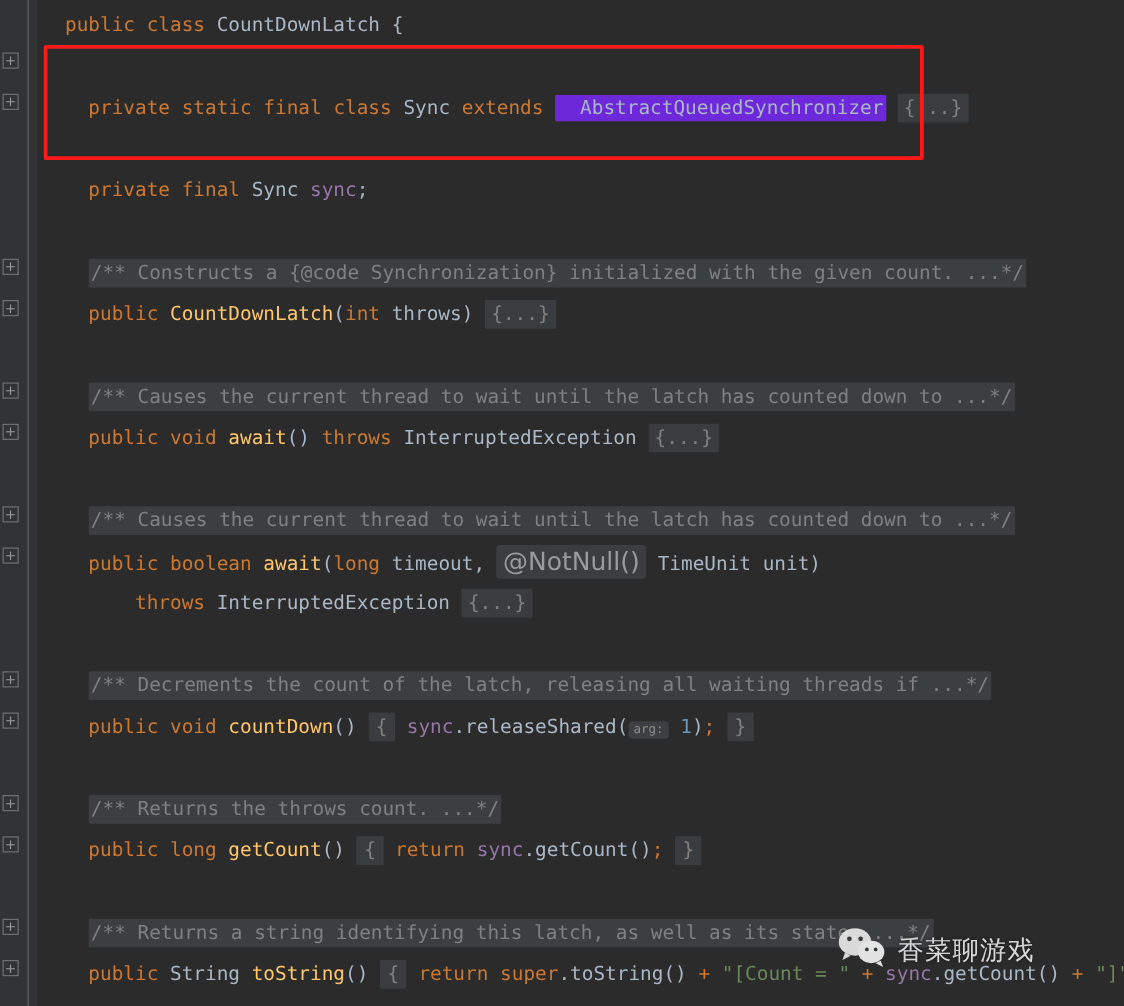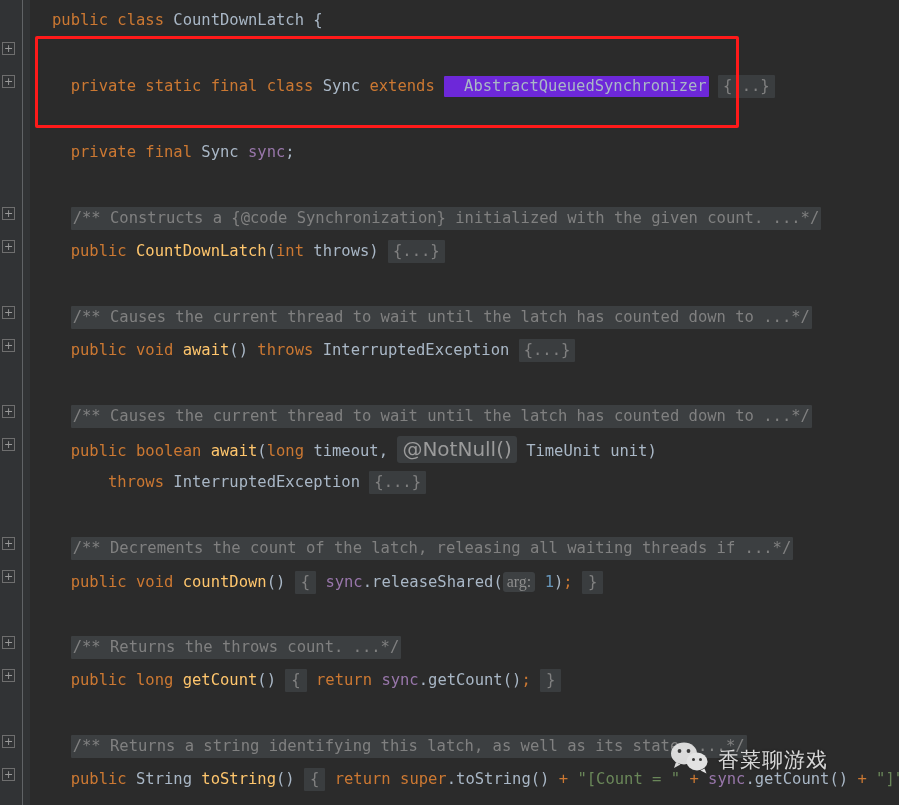--- a/index.html
+++ b/index.html
@@ -105,22 +105,21 @@
     background: #6d28d9;
     border-radius: 1px;
     padding: 1px 2px 2px 20px;
   }
   
   .inlay {
     color: #8C8C8C;
     background: #3D4042;
     border-radius: 3px;
     padding: 1px 4px 2px 4px;
-    font-size: 16px;
-    font-family: Liberation Serif, serif;
+    font-size: 10px;
   }
   
   .inlay-annot {
     color: #9B9B9B;
     background: #3B3E40;
     border-radius: 3px;
     padding: 1px 5px 2px 5px;
     font-family: "DejaVu Sans", "Liberation Sans", sans-serif;
     font-size: 20px;
   }

